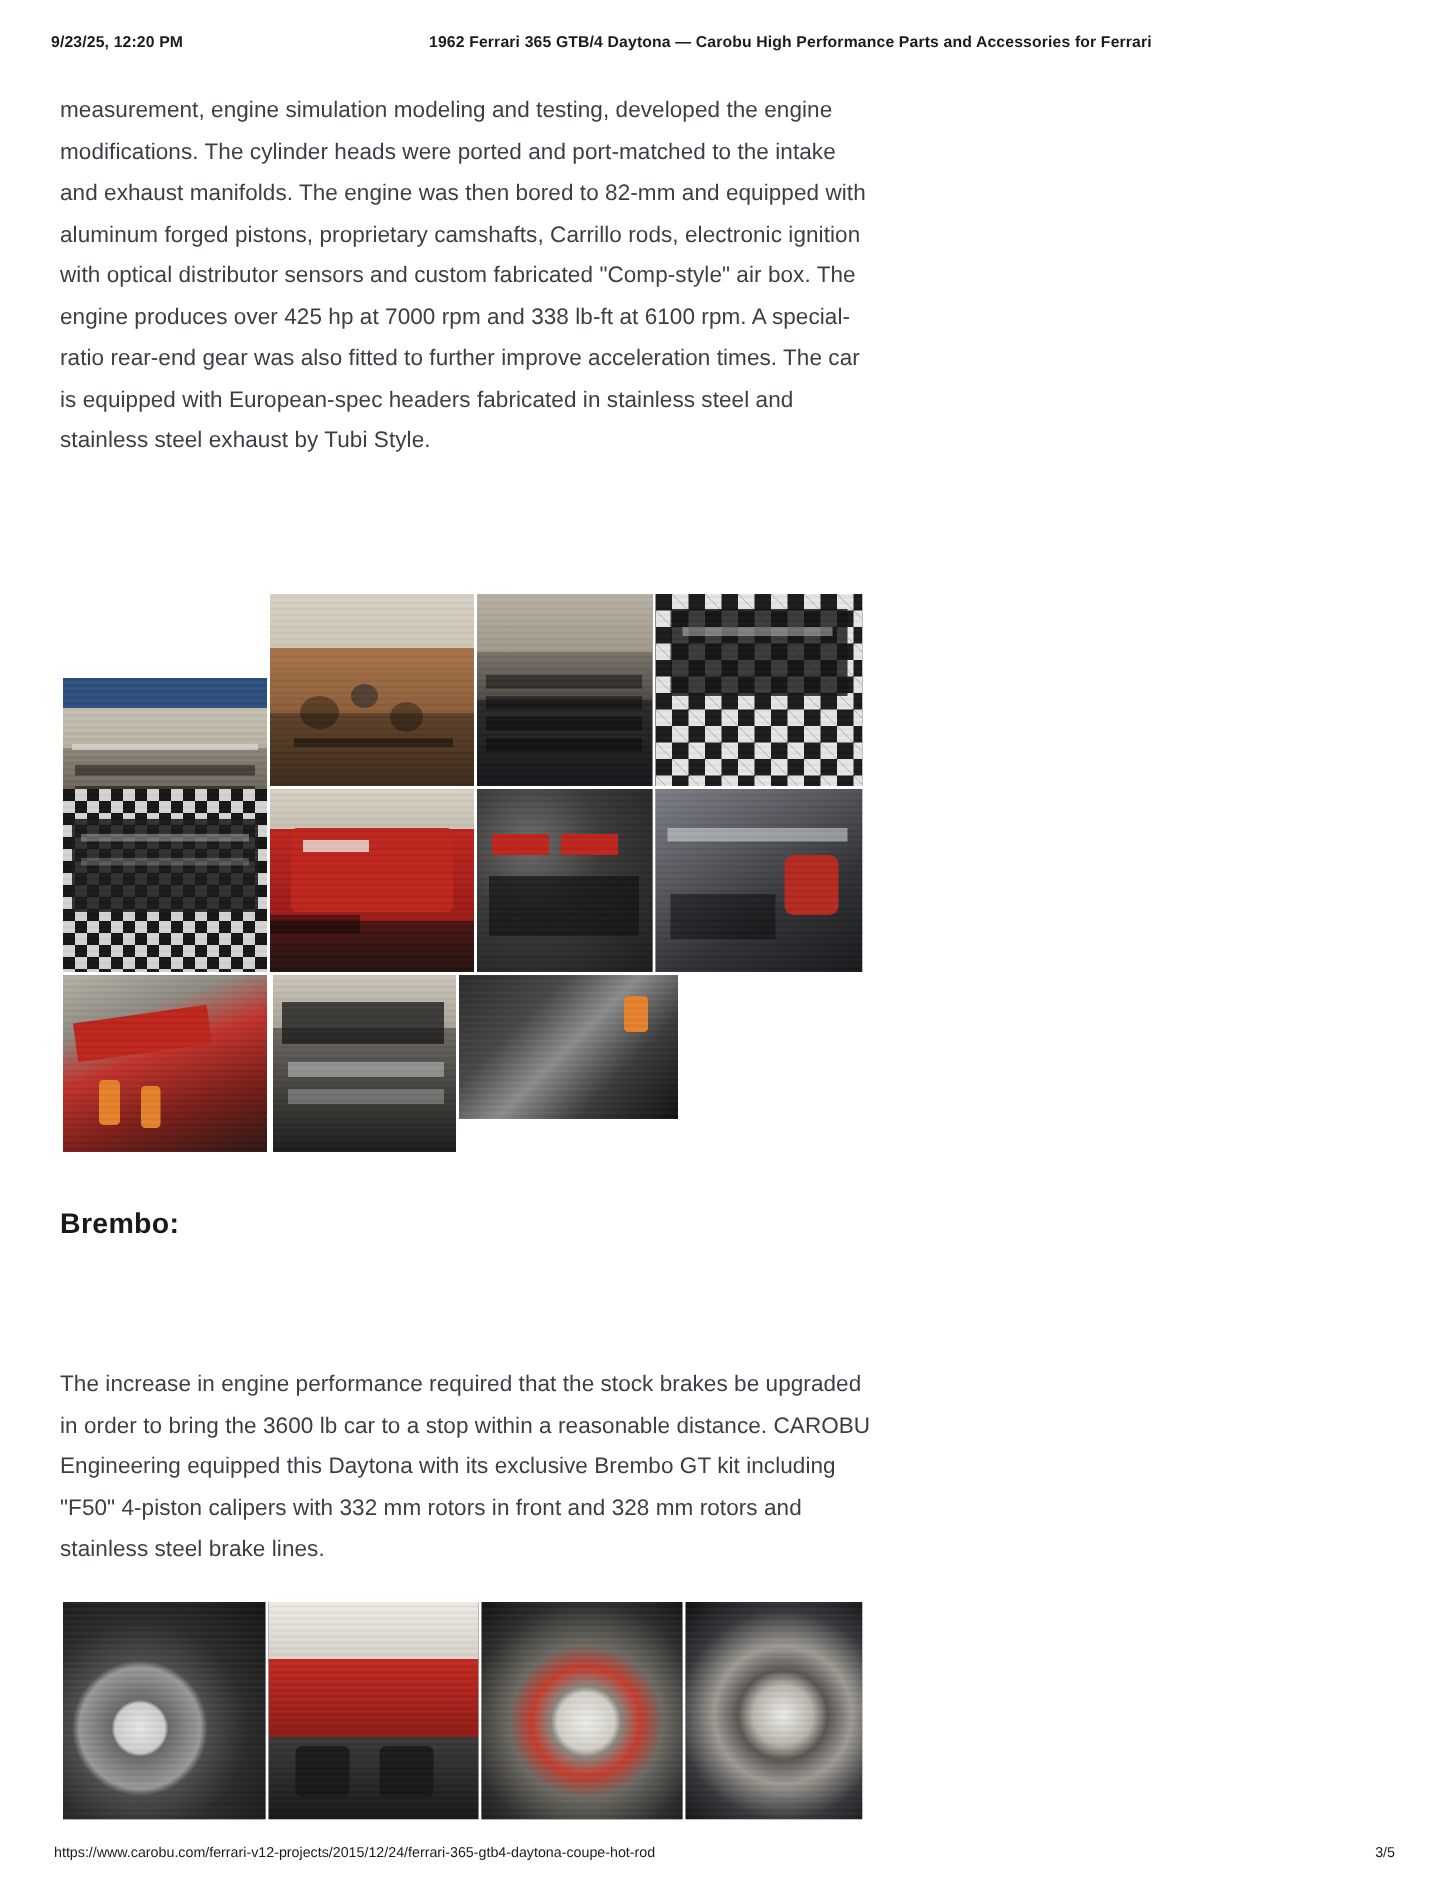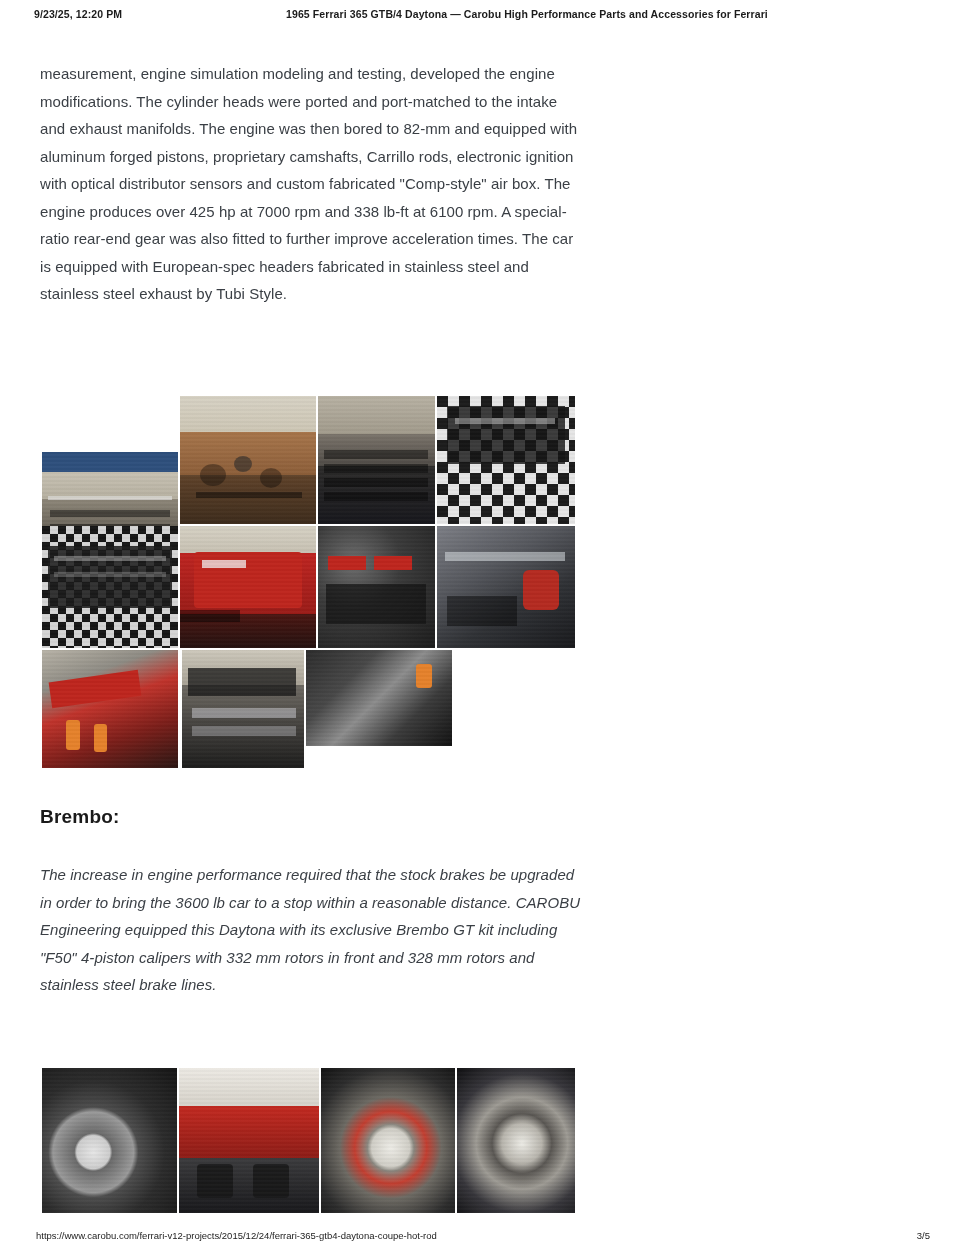--- a/index.html
+++ b/index.html
@@ -15,21 +15,21 @@
     width: 960px;
     height: 1260px;
     background: #ffffff;
     overflow: hidden;
     box-sizing: border-box;
   }
 
   
   .print-header {
     position: absolute;
-    top: 8px;
+    top: 22px;
     left: 0;
     width: 960px;
     height: 14px;
     font-size: 10.5px;
     color: #1b1b1b;
     font-weight: bold;
     letter-spacing: 0.1px;
   }
   .print-header .hdr-date {
     position: absolute;
@@ -71,21 +71,21 @@
   .body-text {
     position: absolute;
     left: 40px;
     width: 545px;
     font-size: 15px;
     line-height: 27.5px;
     color: #3a3f45;
     letter-spacing: 0.05px;
   }
   #para-engine { top: 45px; }
-  #para-brakes { top: 846px; font-style: italic; }
+  #para-brakes { top: 894px; }
 
   .section-heading {
     position: absolute;
     left: 40px;
     top: 790px;
     font-size: 19px;
     font-weight: bold;
     color: #1a1a1a;
     letter-spacing: 0.2px;
   }
@@ -215,21 +215,21 @@
     border-radius: 3px;
   }
 </style>
 </head>
 <body>
 
 <div class="page">
 
   <div class="print-header">
     <span class="hdr-date">9/23/25, 12:20 PM</span>
-    <span class="hdr-title">1965 Ferrari 365 GTB/4 Daytona — Carobu High Performance Parts and Accessories for Ferrari</span>
+    <span class="hdr-title">1962 Ferrari 365 GTB/4 Daytona — Carobu High Performance Parts and Accessories for Ferrari</span>
   </div>
 
   <p class="body-text" id="para-engine">measurement, engine simulation modeling and testing, developed the engine modifications. The cylinder heads were ported and port-matched to the intake and exhaust manifolds. The engine was then bored to 82-mm and equipped with aluminum forged pistons, proprietary camshafts, Carrillo rods, electronic ignition with optical distributor sensors and custom fabricated "Comp-style" air box. The engine produces over 425 hp at 7000 rpm and 338 lb-ft at 6100 rpm. A special-ratio rear-end gear was also fitted to further improve acceleration times. The car is equipped with European-spec headers fabricated in stainless steel and stainless steel exhaust by Tubi Style.</p>
 
   <div class="collage" id="collage-engine">
 
     <div class="photo" style="left:0px; top:56px; width:136px; height:123px;">
       <div class="ph-inner tex-shoplight"></div>
       <div class="bar" style="left:8px; top:58px; width:120px; height:7px;"></div>
       <div class="bar" style="left:8px; top:72px; width:120px; height:7px;"></div>

